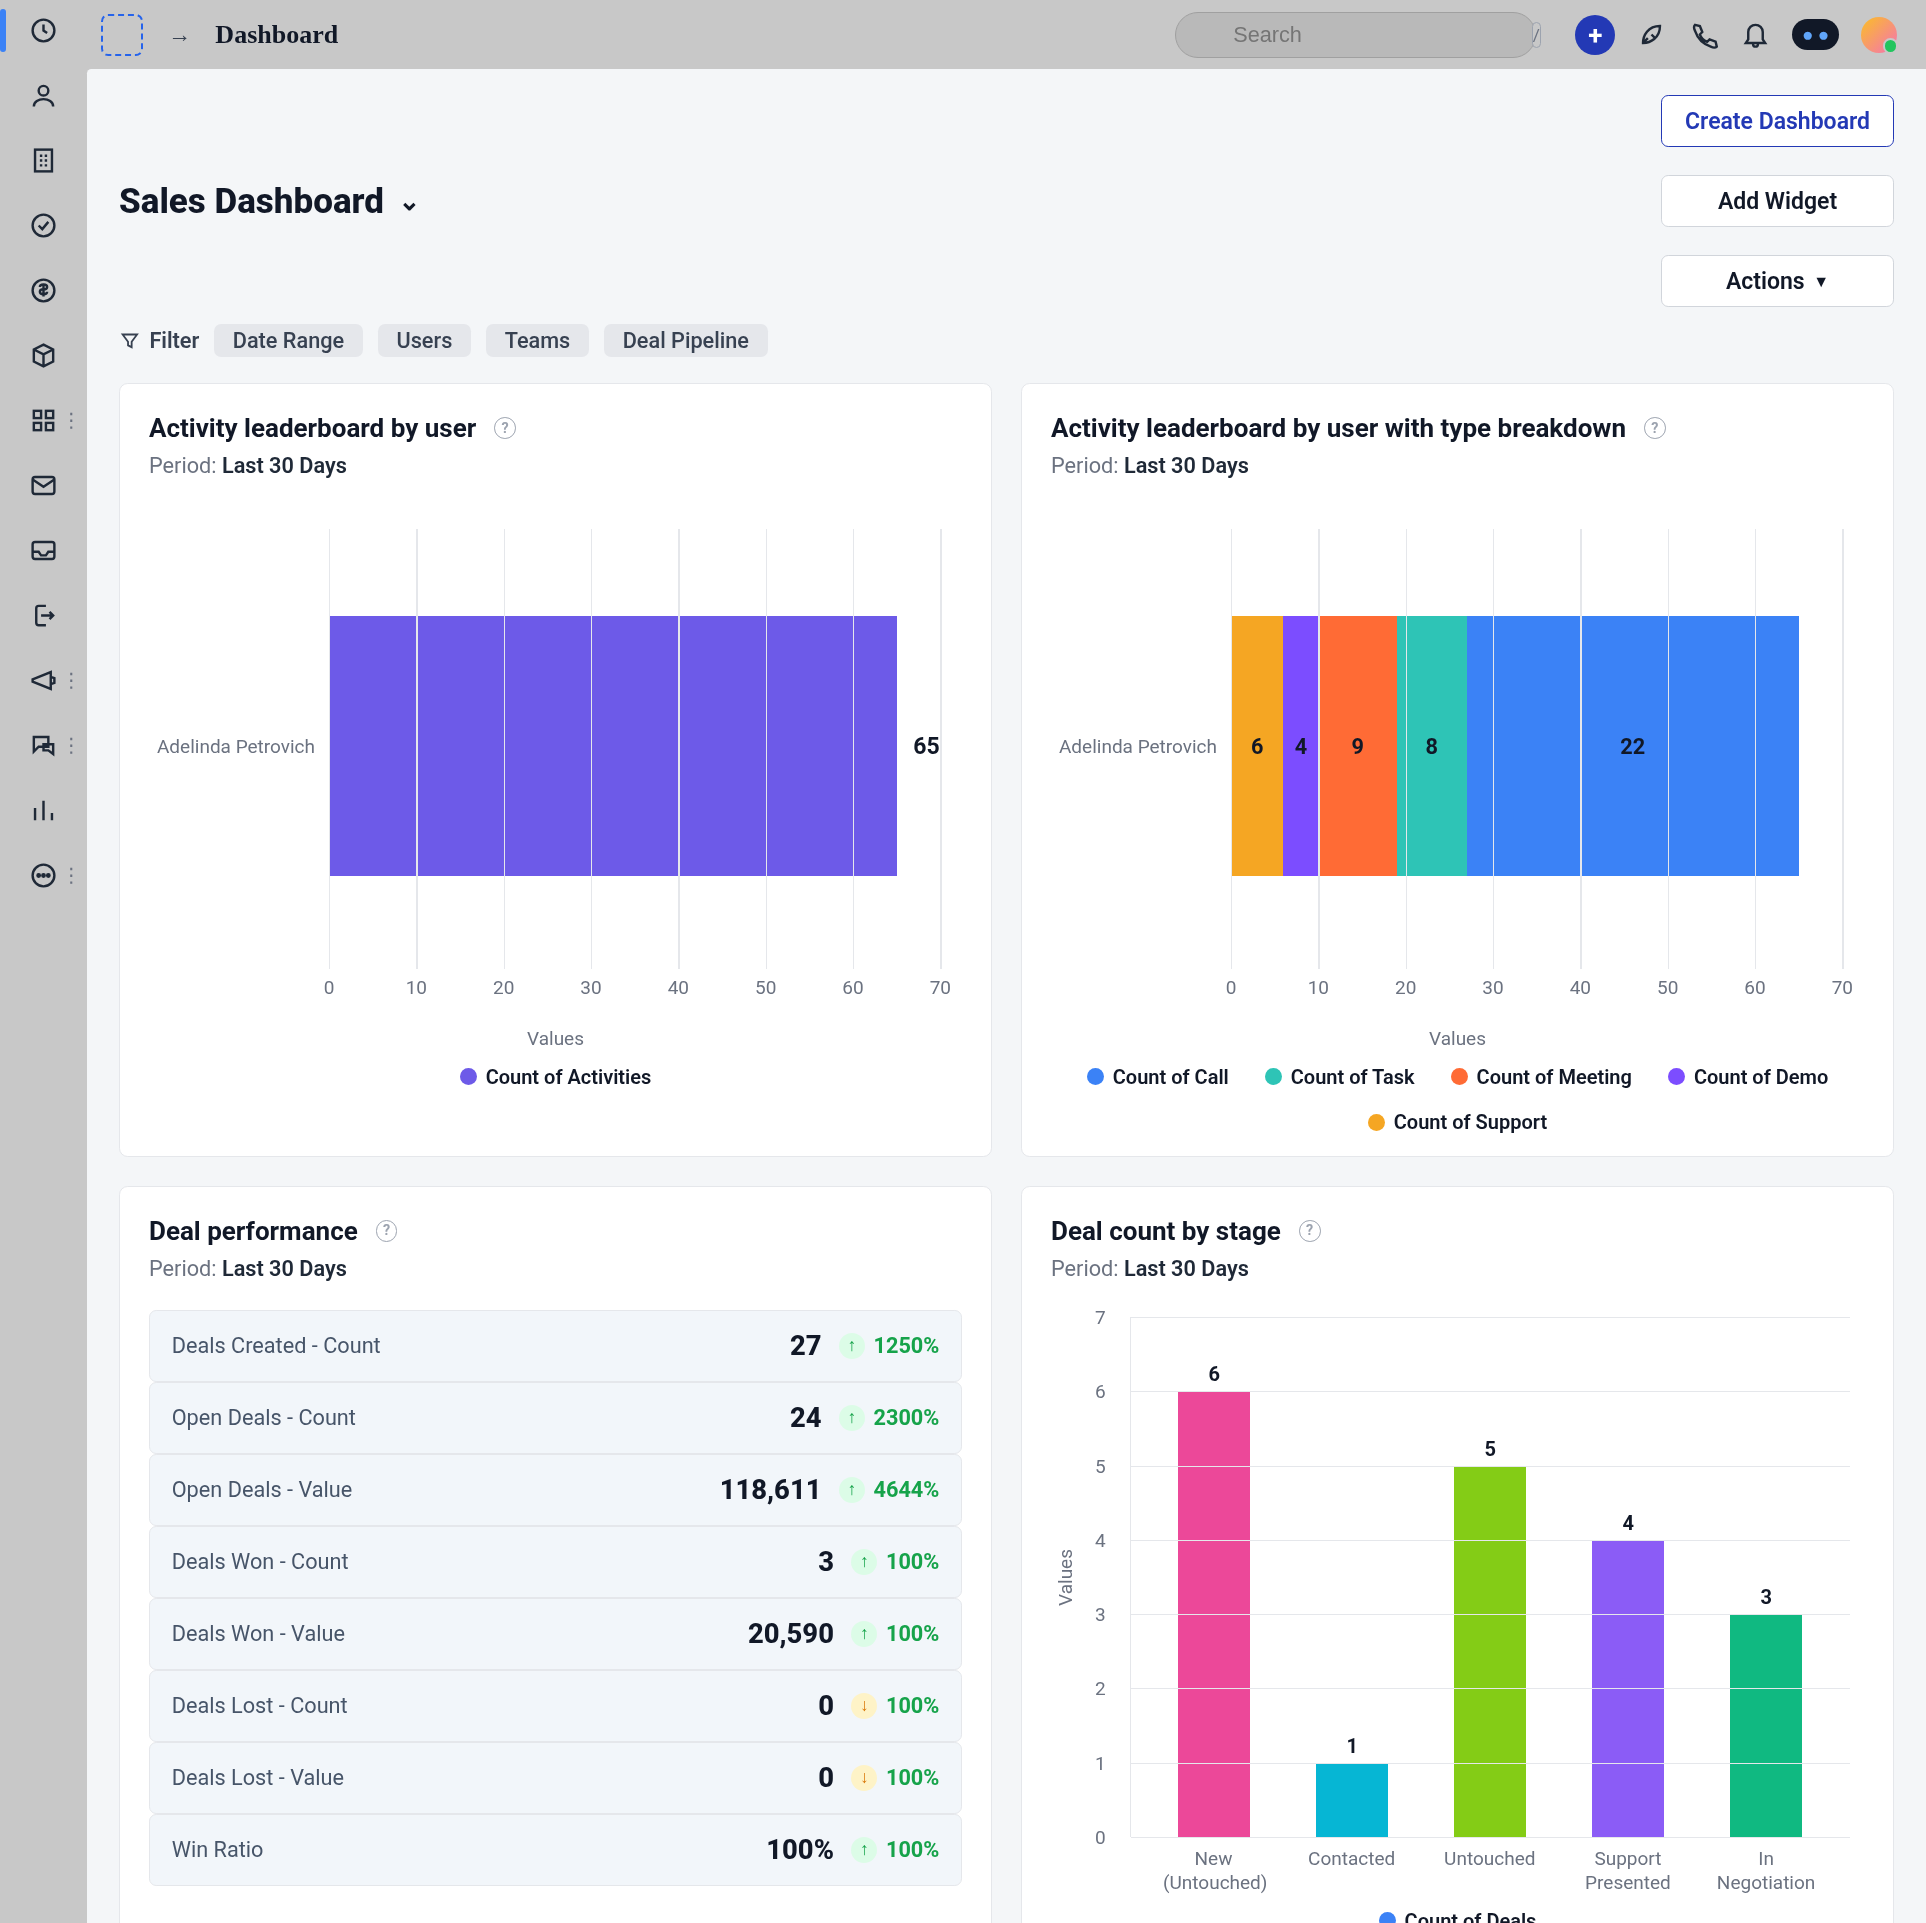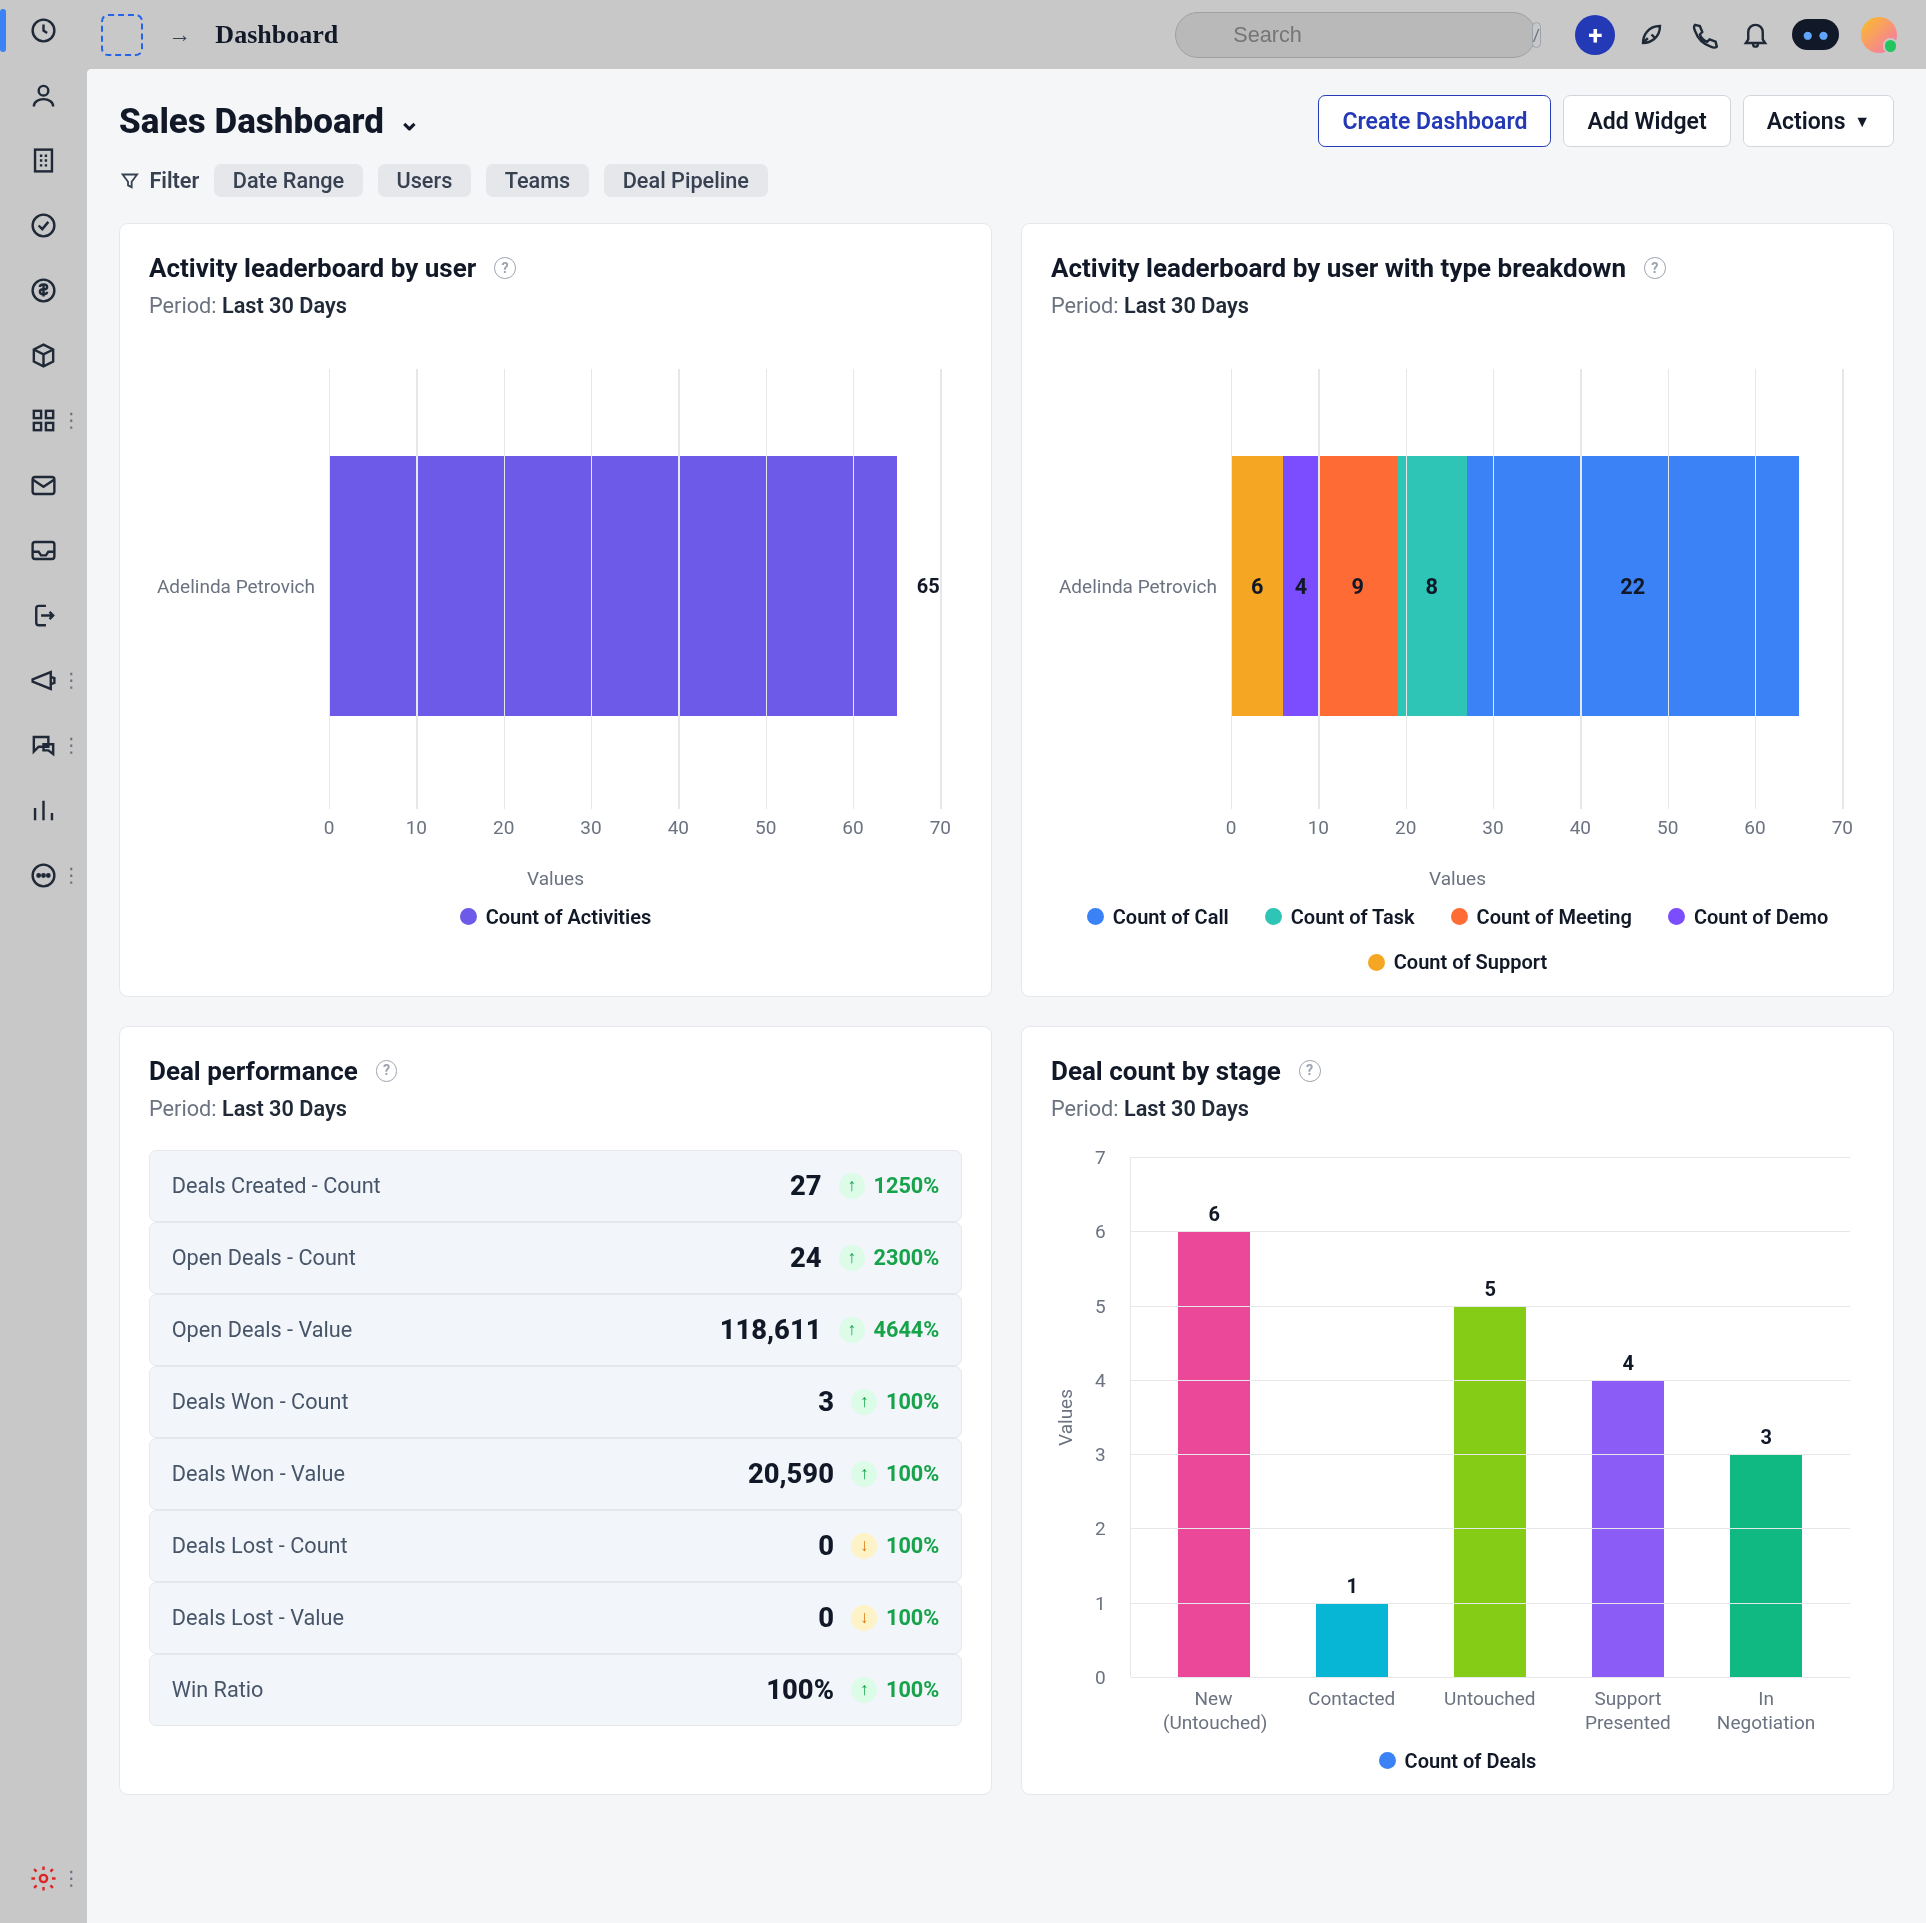--- a/index.html
+++ b/index.html
@@ -136,21 +136,21 @@
   .chev { font-size:26px; color:#111827; }
   .panel-header-spacer { flex:1; }
   .btn {
     height:52px; padding:0 23px;
     border-radius:7.2px; font-size:23px; font-weight:600;
     display:flex; align-items:center; justify-content:center;
     background:#fff; border:1.4px solid #d1d5db; color:#111827;
     cursor:pointer; gap:8.7px;
   }
   .btn.outline-primary { border-color:#2339b5; color:#2339b5; }
-  .btn-group { display:flex; gap:12px; }
+  .btn-group { display:flex; gap:28px;flex-direction:column; }
   .filter-row {
     display:flex; align-items:center; gap:14.4px;
     padding: 0 32px 26px 32px;
   }
   .filter-label { display:flex; align-items:center; gap:8.7px; color:#374151; font-size:21.7px; font-weight:600;}
   .chip {
     background:#e5e7eb; color:#374151;
     padding:4px 19px; border-radius:7.2px; font-size:21.7px; font-weight:500;
   }
 
@@ -200,21 +200,21 @@
     top:87px; height:260px;
     display:flex; align-items:stretch;
   }
   .hbar {
     height:100%; position:relative;
     display:flex; align-items:center; justify-content:center;
     color:#111827; font-weight:700; font-size:21.7px;
   }
   .hbar-value-outside {
     position:absolute; right:-43px; top:50%; transform:translateY(-50%);
-    font-weight:700; font-size:20px; color:#111827;
+    font-weight:700; font-size:23px; color:#111827;
   }
   .x-ticks { position:absolute; left:0; right:0; bottom:29px; height:29px; }
   .x-tick { position:absolute; transform:translateX(-50%); color:#6b7280; font-size:19px;}
   .x-label { text-align:center; color:#6b7280; font-size:19px; margin-top:-7.2px;}
   .legend { display:flex; flex-wrap:wrap; justify-content:center; gap:21.7px 36px; margin-top:14.4px;}
   .legend-item { display:flex; align-items:center; gap:8.7px; font-size:20px; color:#111827; font-weight:600;}
   .swatch { width:17.3px; height:17.3px; border-radius:50%; }
 
   
   .kpi-list { margin-top:29px; display:flex; flex-direction:column; }

